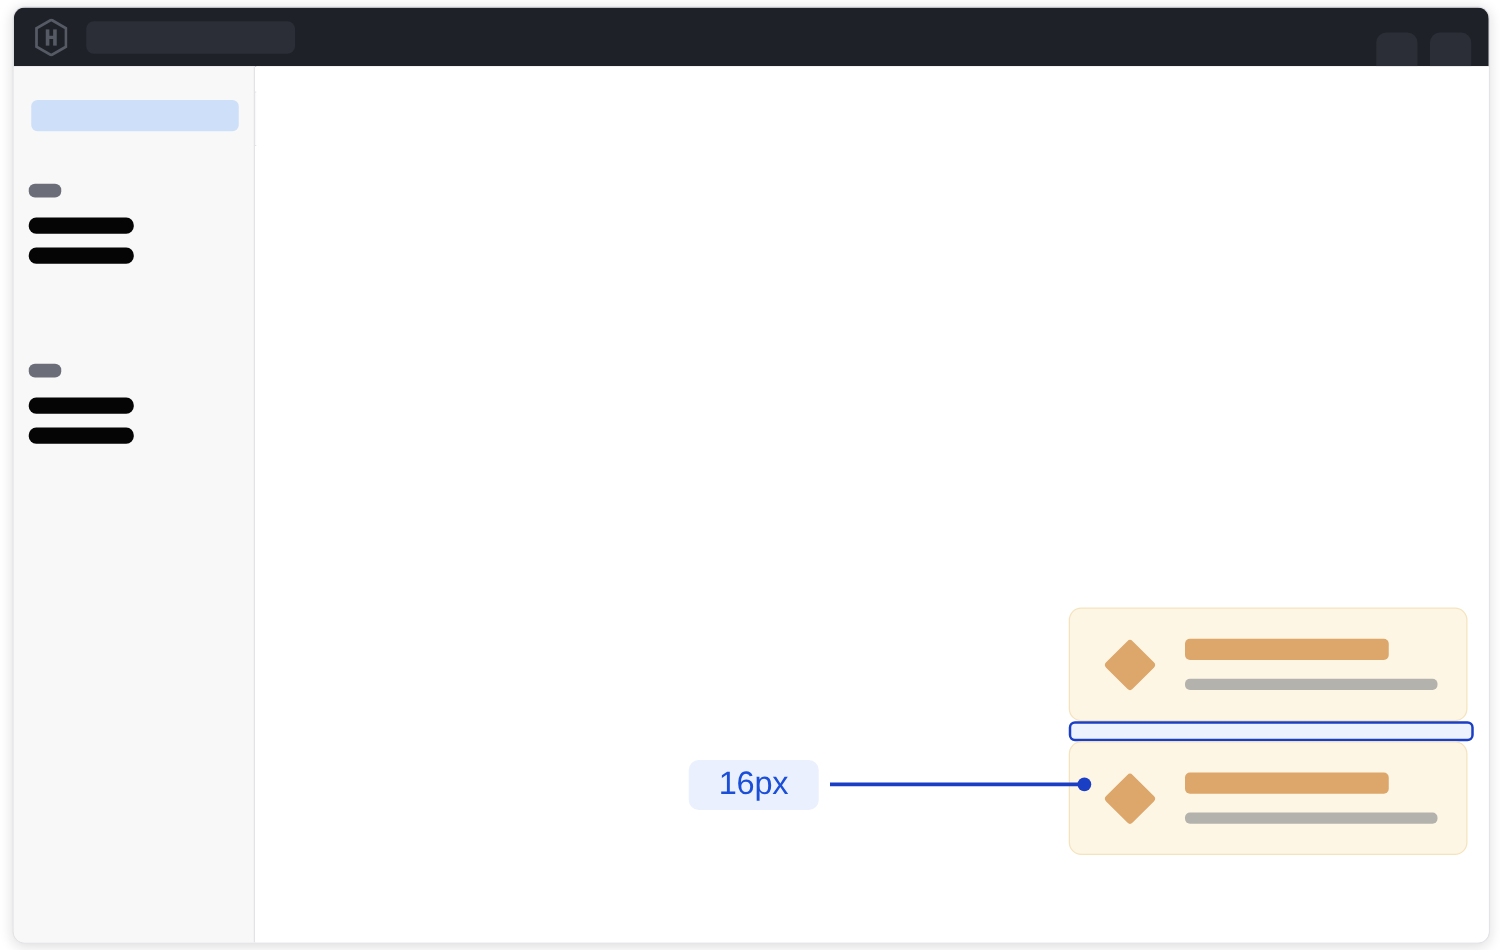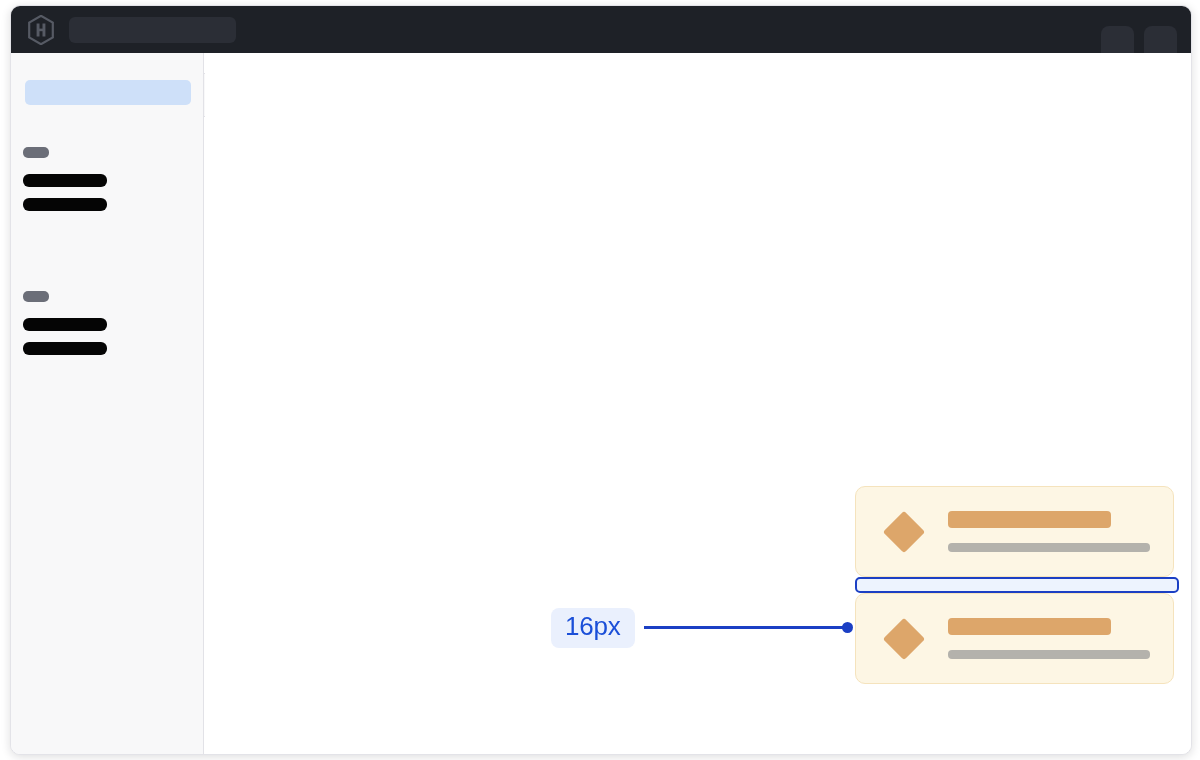--- a/index.html
+++ b/index.html
@@ -205,21 +205,21 @@
     display: flex;
     align-items: center;
   }
 
   .annotation-pill {
     background: #eaf0fd;
     color: #1b4fd8;
     font-size: 26px;
     font-family: "Liberation Sans", sans-serif;
     border-radius: 8px;
-    padding: 4px 14px 6px;
+    padding: 4px 24px 6px;
     line-height: 1.15;
     letter-spacing: -0.2px;
   }
 
   .annotation-line {
     width: 199px;
     height: 3px;
     background: #1b3fc4;
     margin-left: 9px;
   }

